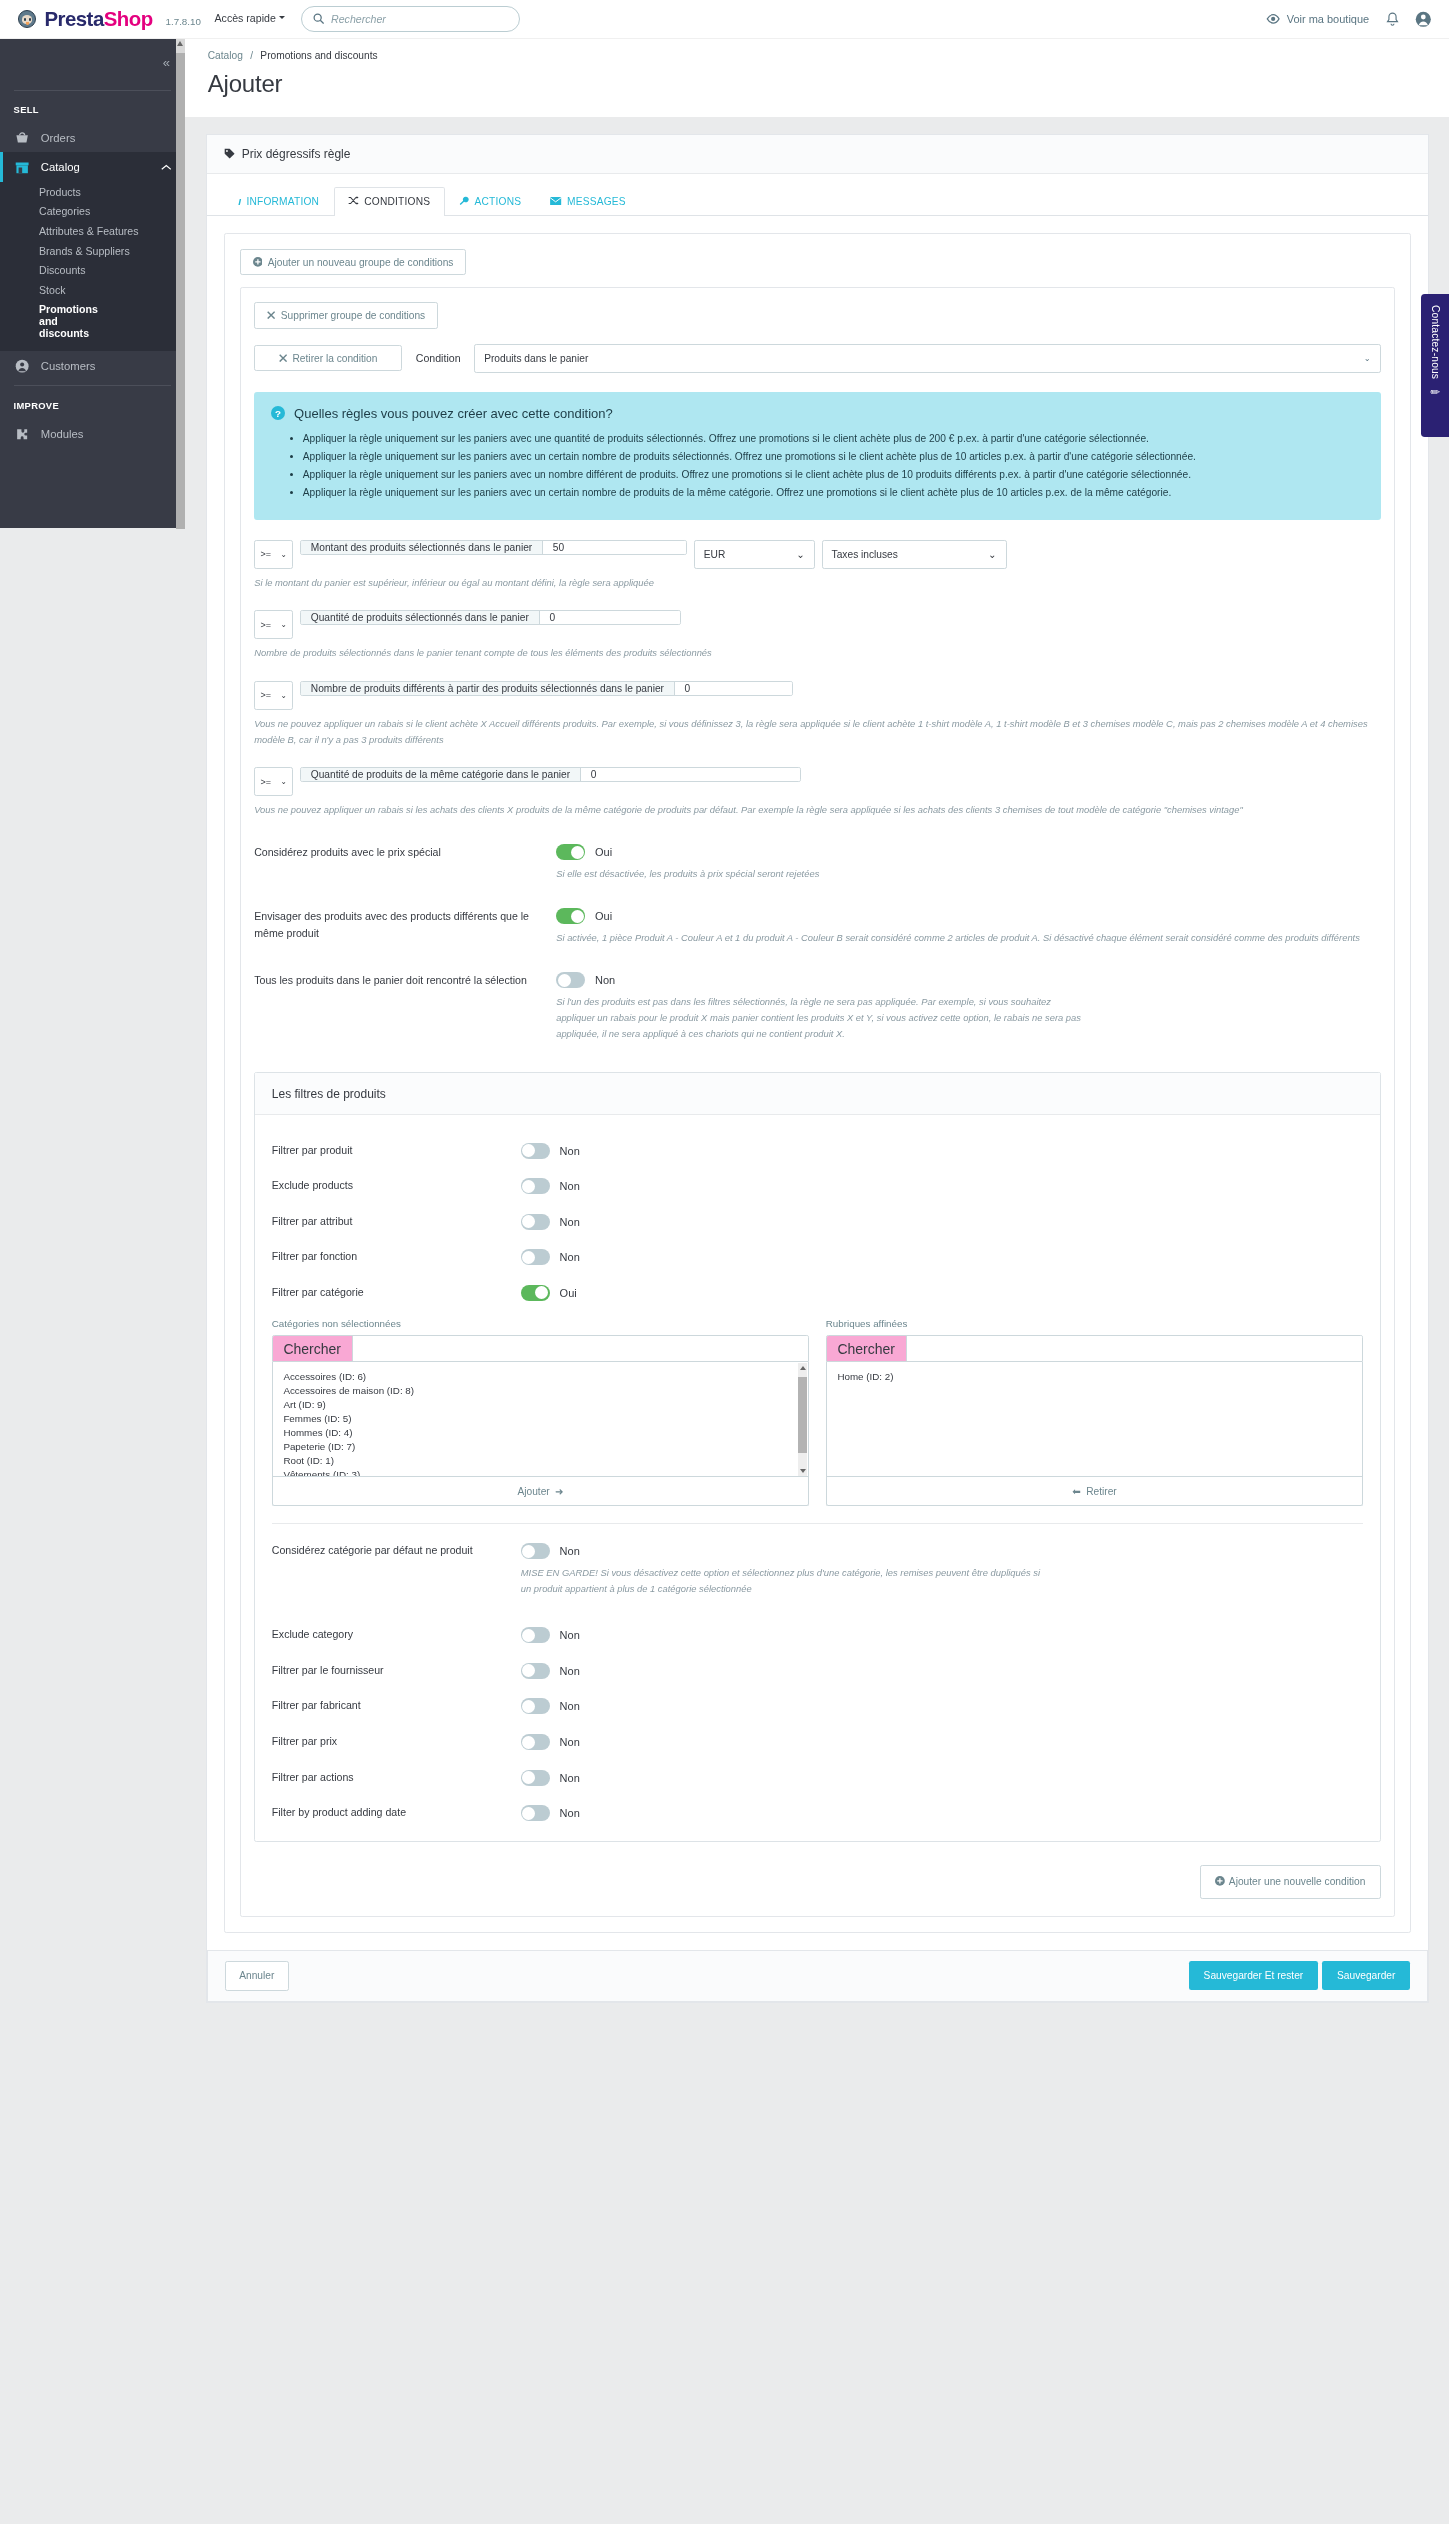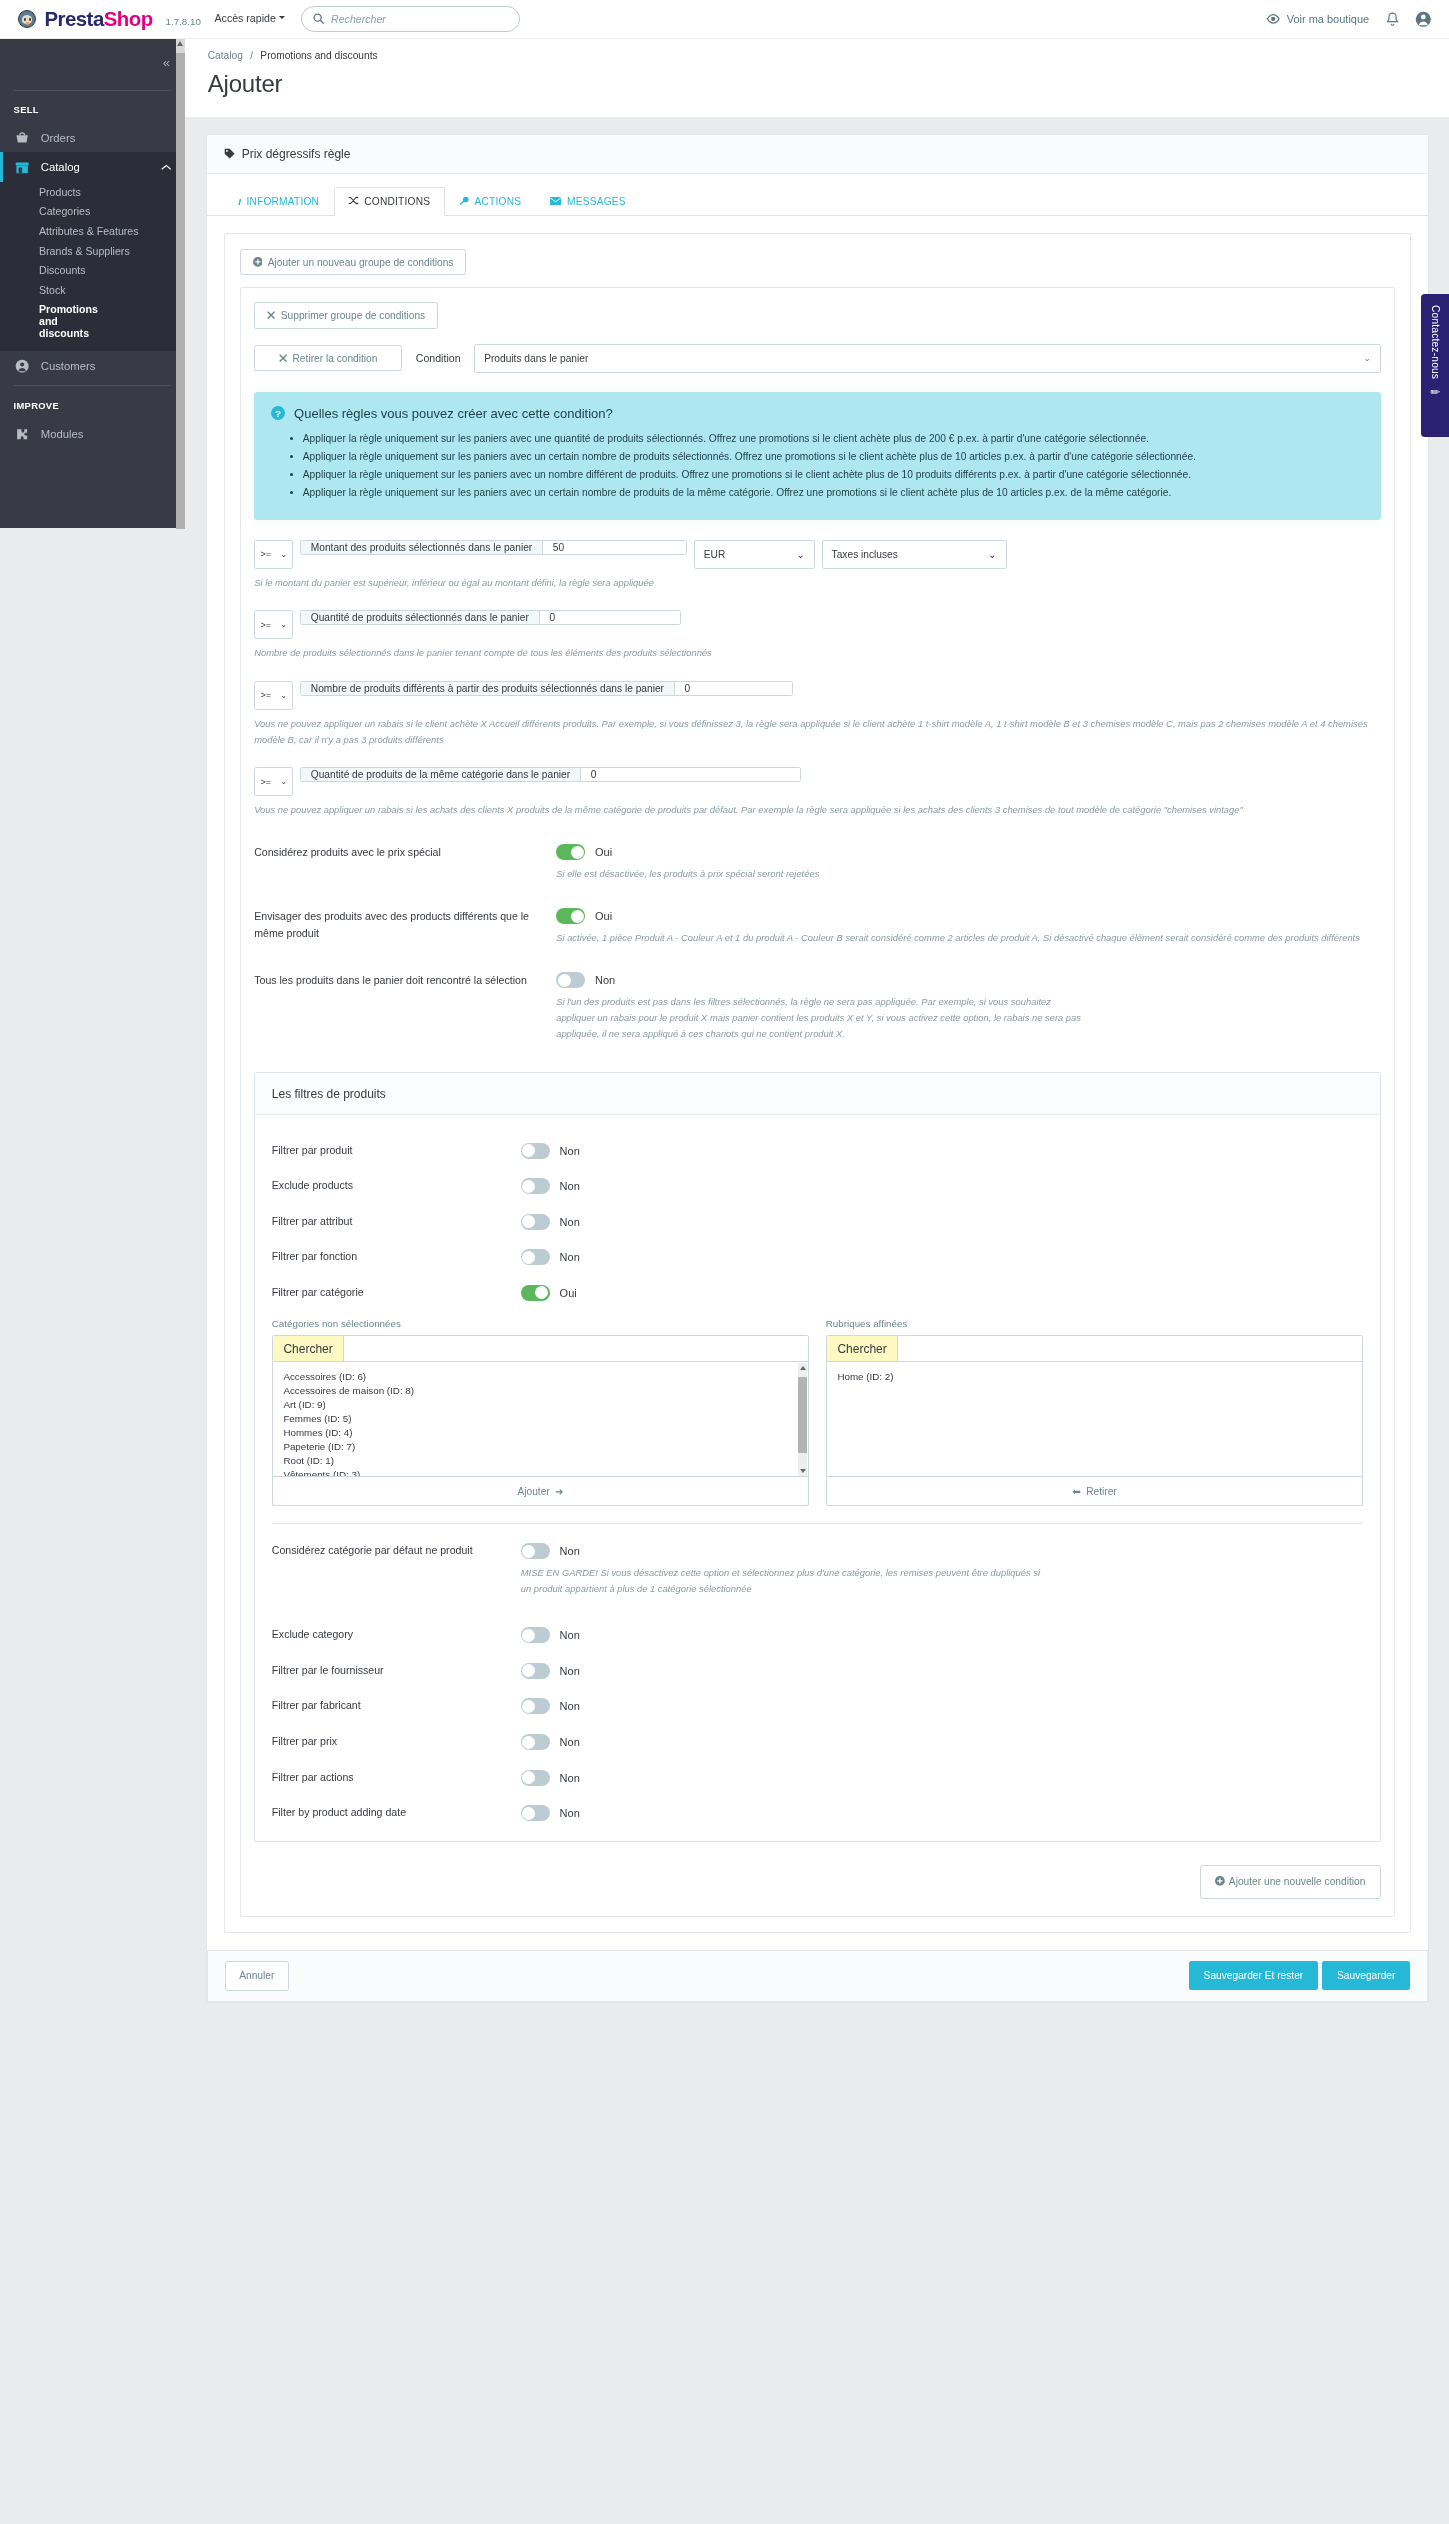--- a/index.html
+++ b/index.html
@@ -183,21 +183,21 @@
   .filters-body { padding: 7.6px 16.6px 19.6px 16.6px; }
   .frow { display: flex; align-items: flex-start; margin-top: 19.6px; }
   .frow .flabel { width: 249px; font-size: 10.6px; color: #363a41; line-height:1.5; padding-right: 10.6px; }
   .frow .fright { flex: 1; }
 
   
   .duals { display: flex; gap: 16.6px; margin-top: 16.6px; }
   .dual { flex: 1; }
   .dual-title { font-size: 9.8px; color: #6c868e; margin-bottom: 6.8px; }
   .dual-search { display: flex; height: 27px; border: 0.8px solid #cdd8dc; border-radius: 2.3px 2.3px 0 0; overflow: hidden; }
-  .dual-search .lbl { background: #fef9c3; padding: 0 10.6px; display:flex; align-items:center; font-size: 12px; color: #363a41; border-right:0.8px solid #cdd8dc;}
+  .dual-search .lbl { background: #f9a8d4; padding: 0 10.6px; display:flex; align-items:center; font-size: 14px; color: #363a41; border-right:0.8px solid #cdd8dc;}
   .dual-search .inp { flex: 1; background: #fff; }
   .dual-list {
     border: 0.8px solid #cdd8dc; border-top: none; height: 115px; background: #fff; overflow: hidden;
     position: relative; padding: 6.8px 0 0 0;
   }
   .dual-list .opt { font-size: 9.8px; color: #363a41; padding: 1.5px 10.6px; }
   .dual-list.scrolled .sbar { position:absolute; right:0.8px; top:0.8px; bottom:0.8px; width: 9.8px; background: #eee; }
   .dual-list .sbar .th { position:absolute; left:0; top:13.6px; width:9.8px; height:76px; background:#b3b3b3; }
   .dual-list .sbar .au { position:absolute; left:2.3px; top:3px; width:0;height:0;
      border-left:3px solid transparent;border-right:3px solid transparent;border-bottom:4.5px solid #666;}

